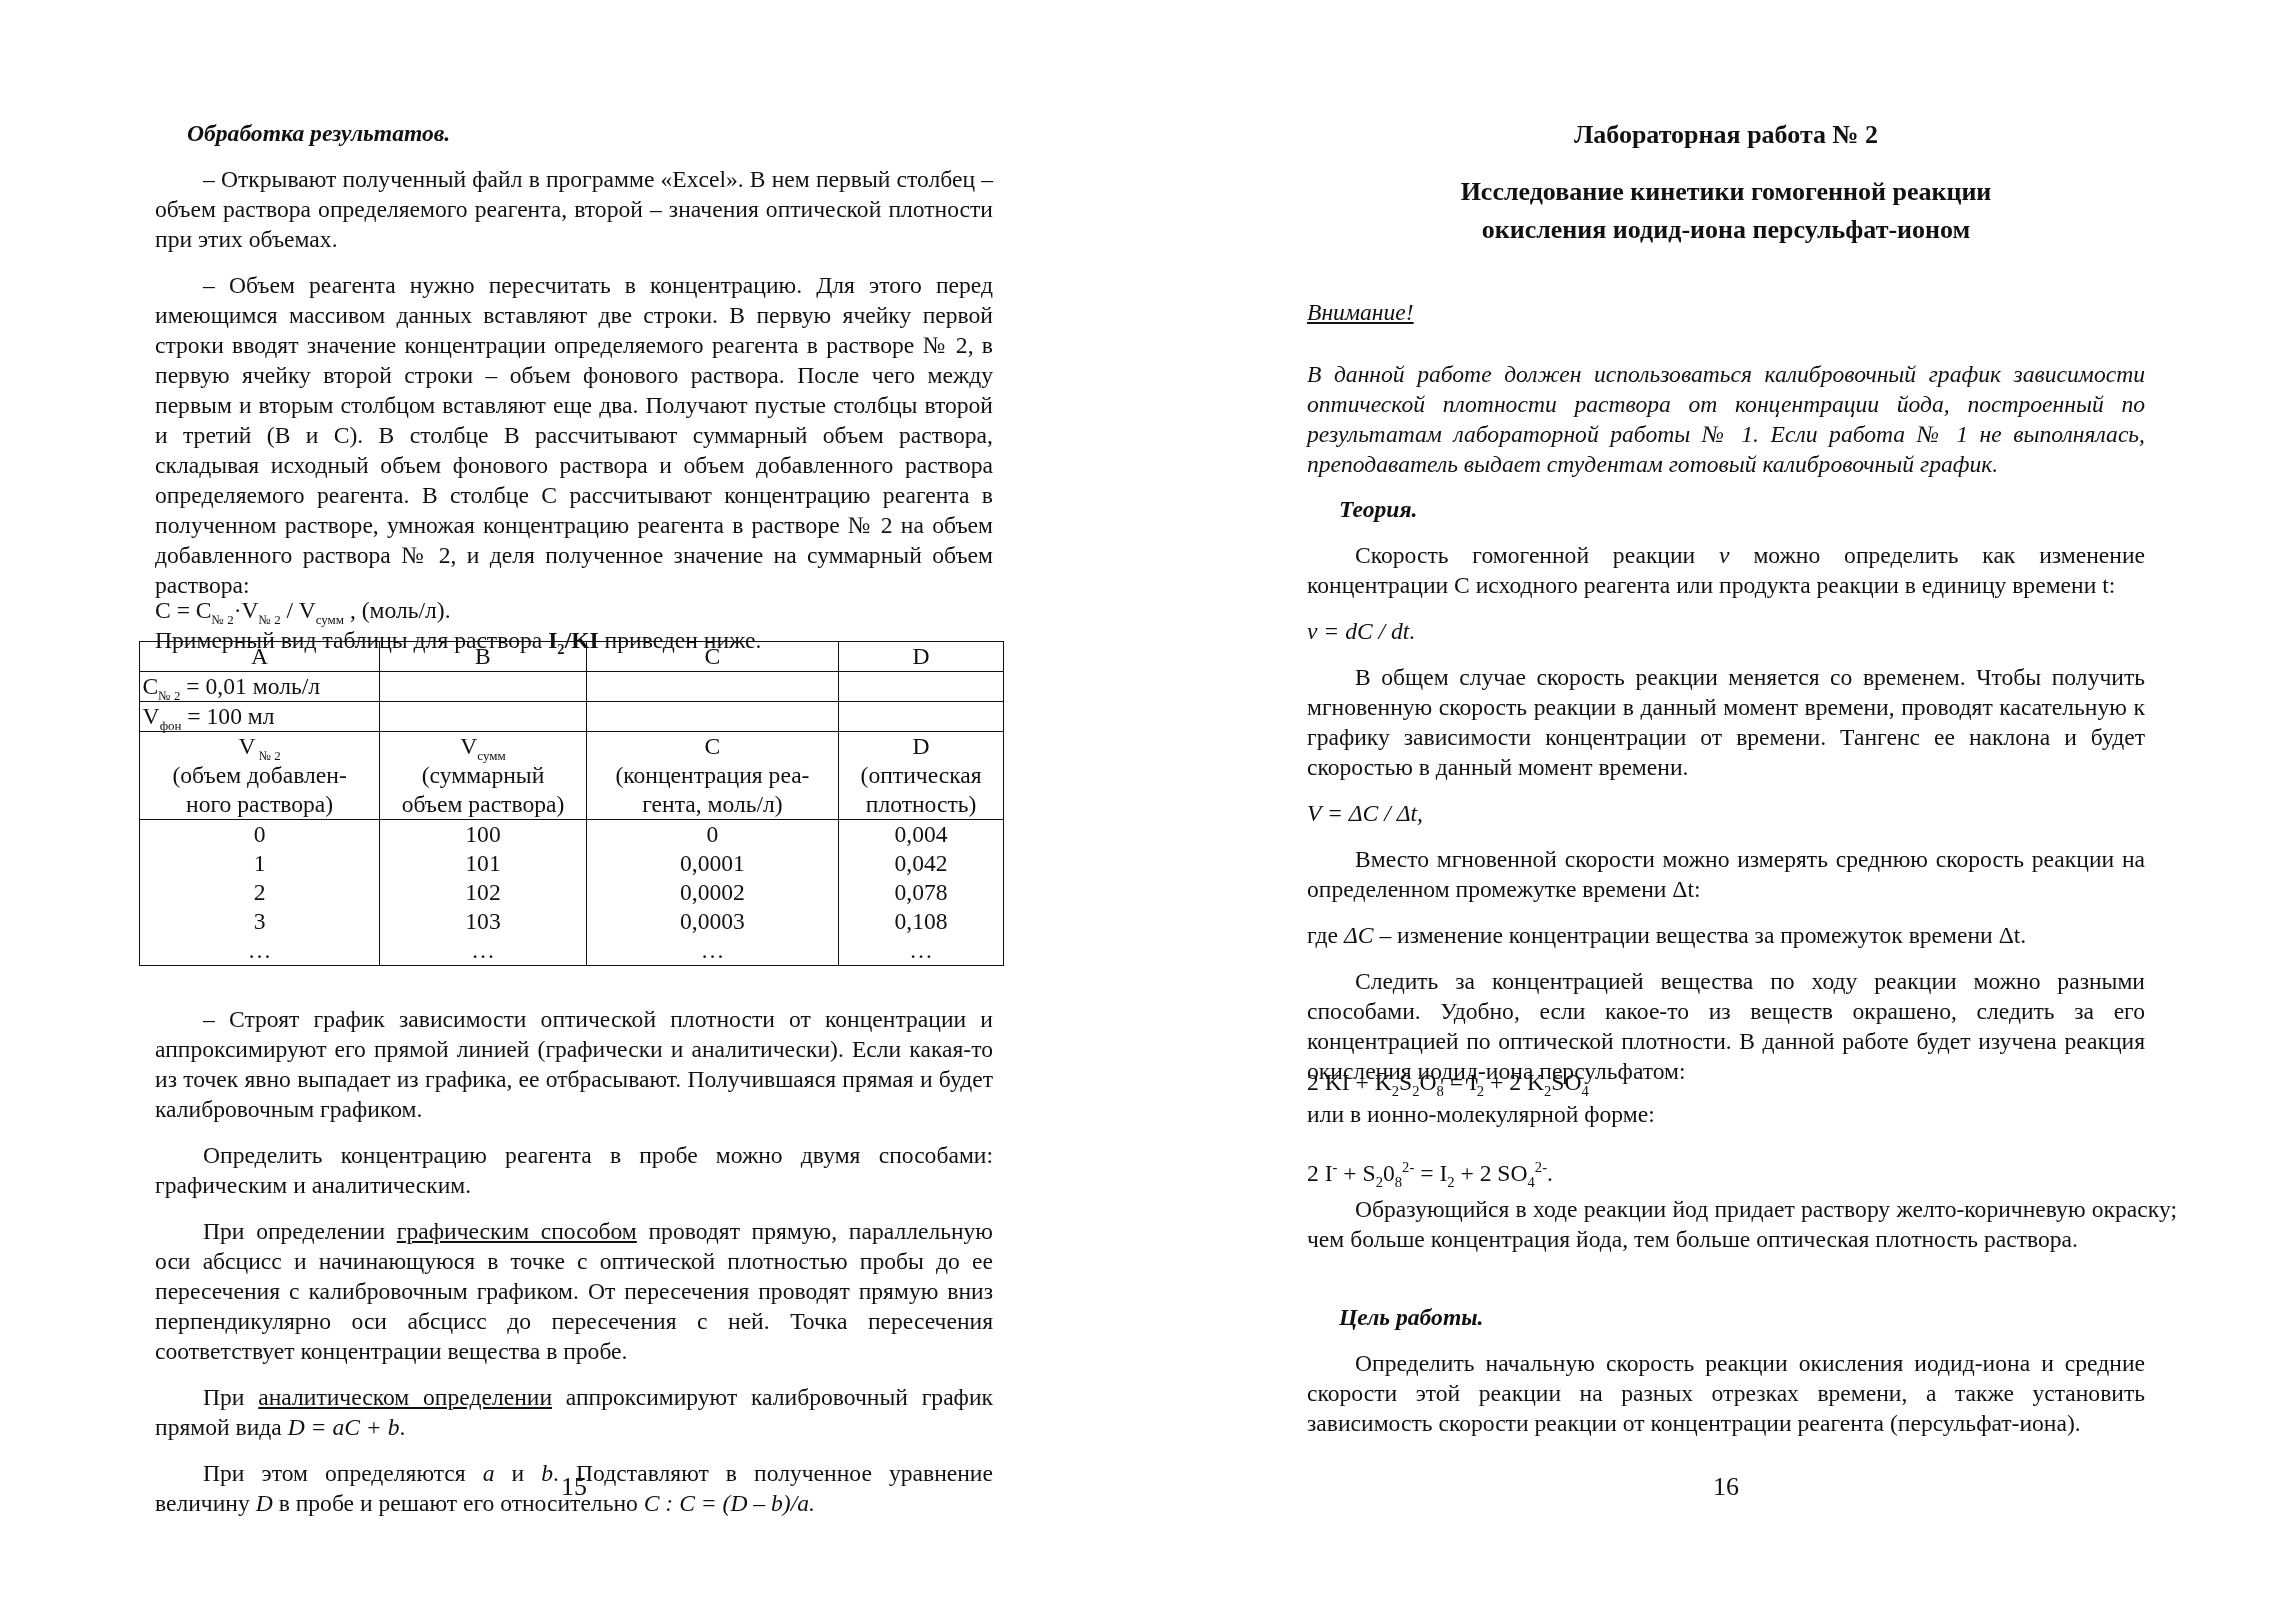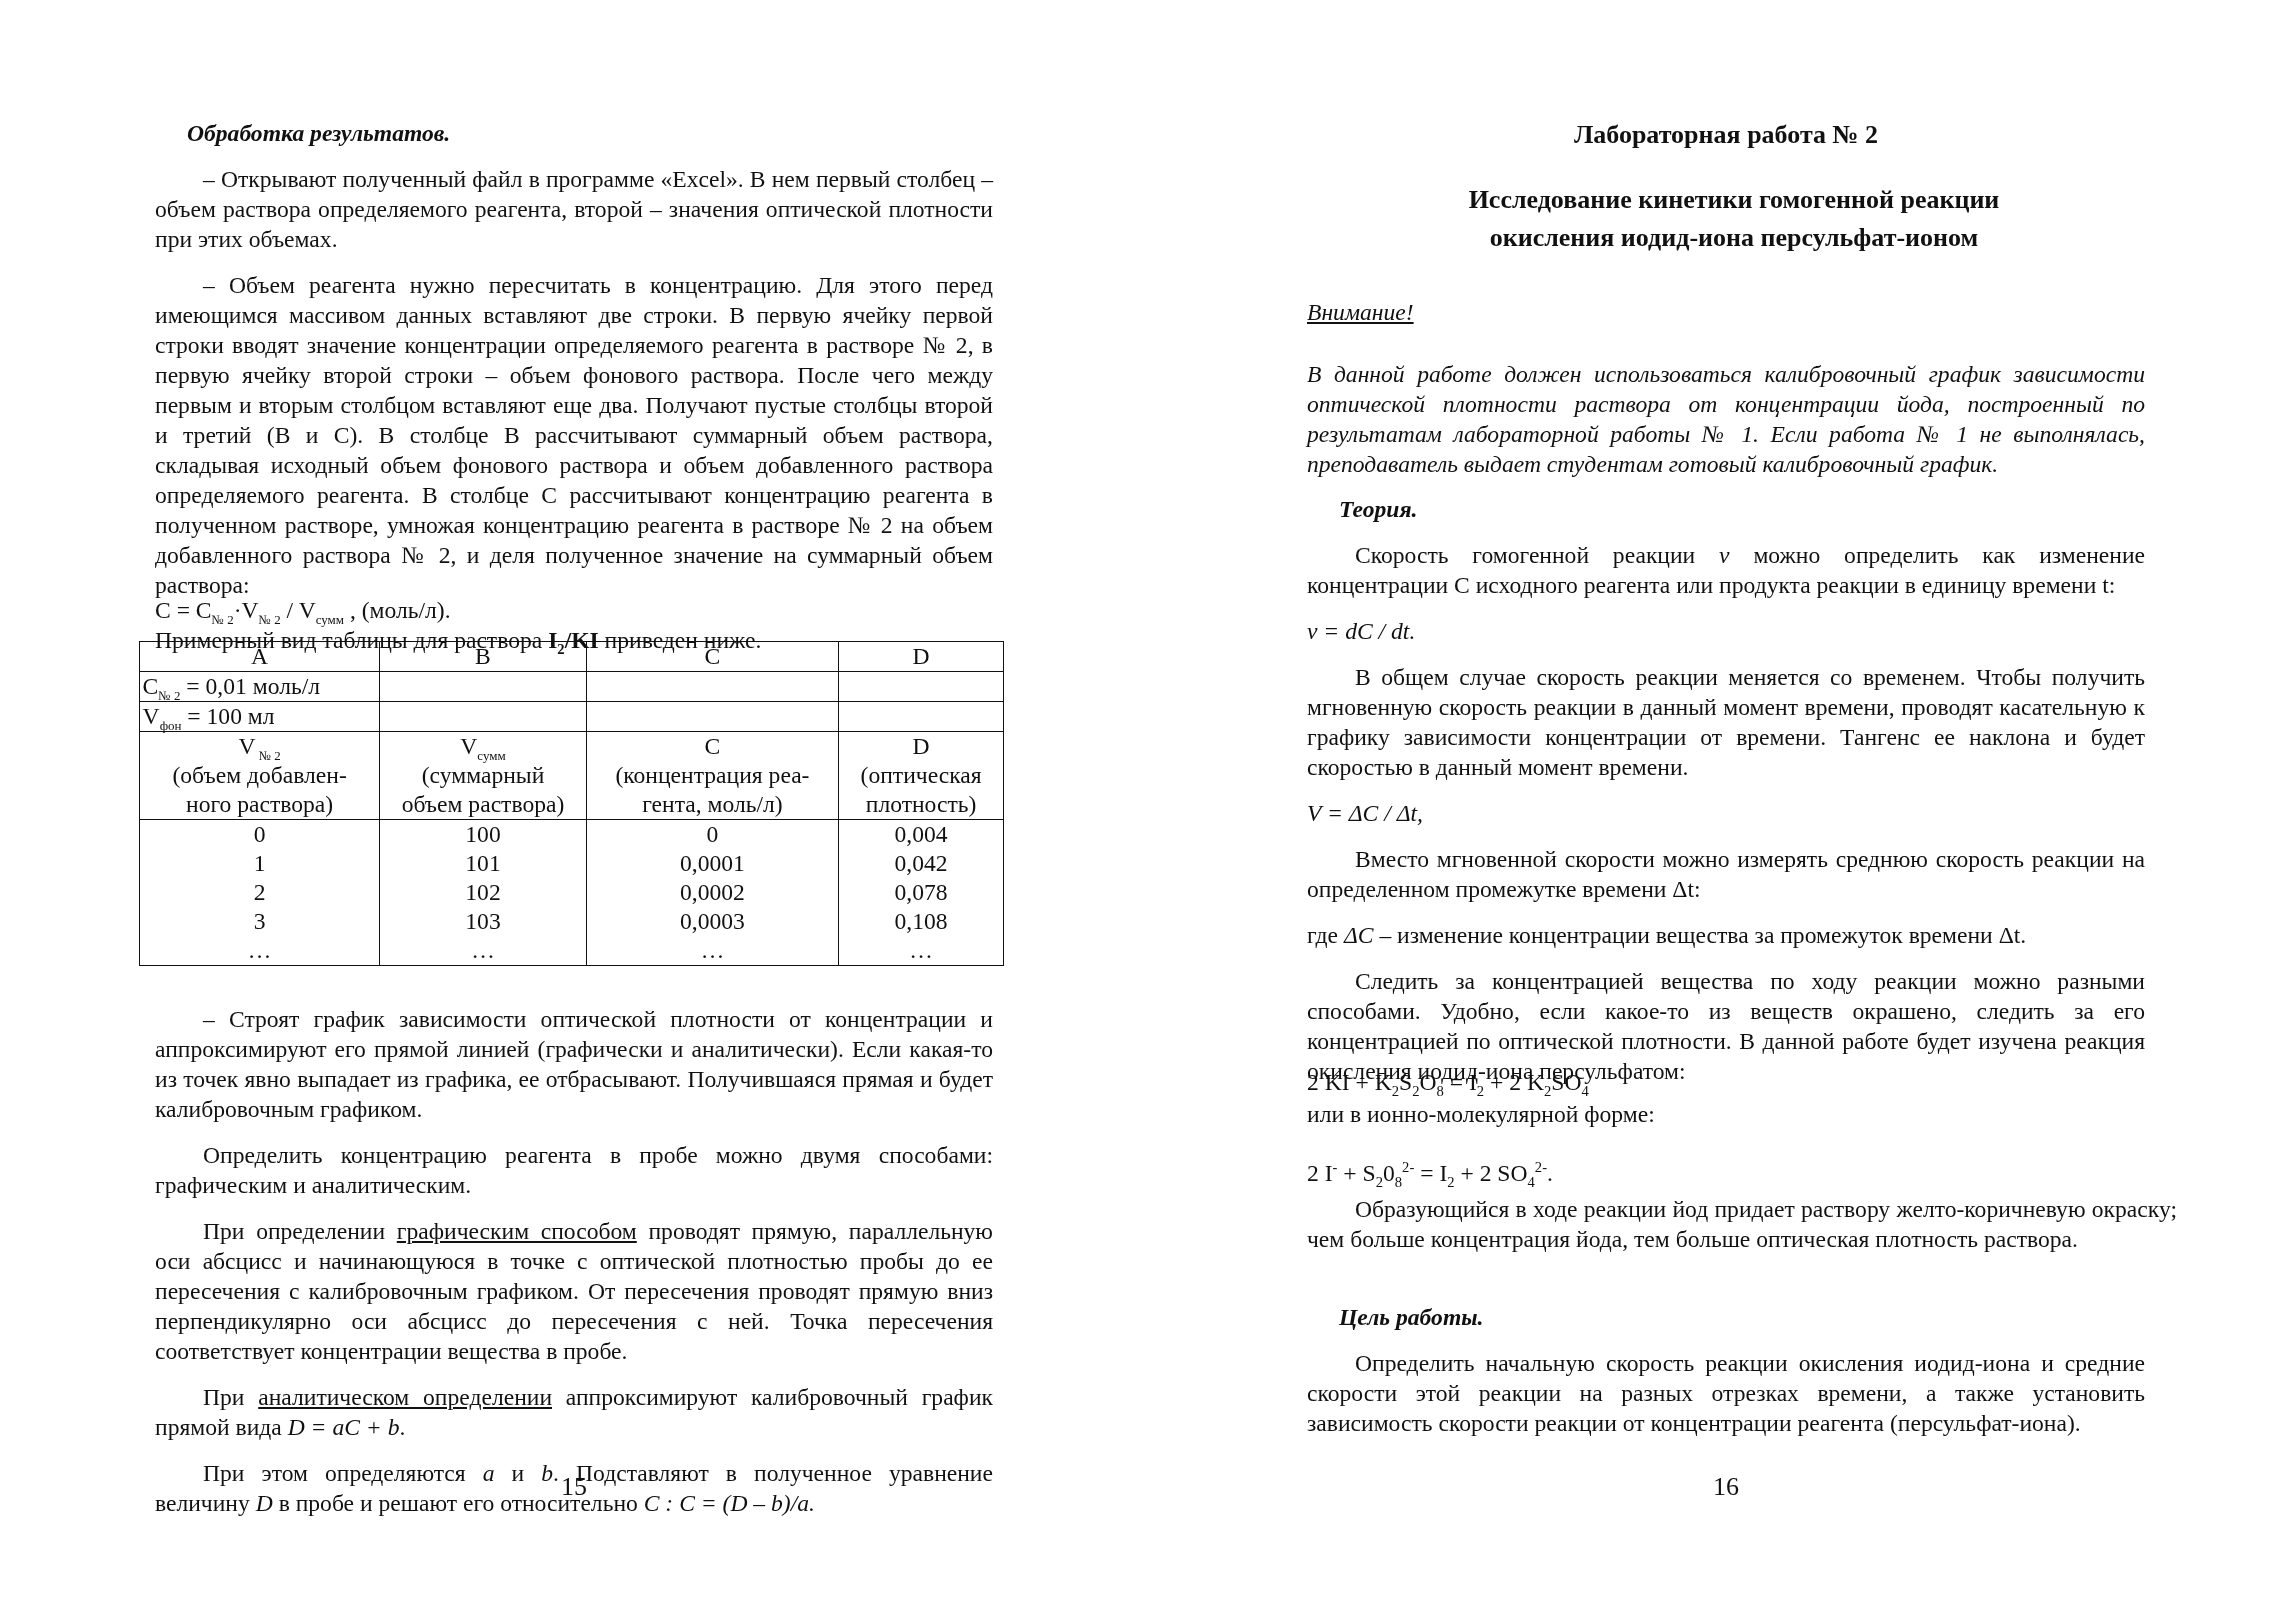--- a/index.html
+++ b/index.html
@@ -32,21 +32,21 @@
     border-collapse: collapse; font-size: 23.6px; line-height: 29px;
   }
   #result-table td { border: 1.3px solid #111; text-align: center; padding: 0 2.6px; vertical-align: top; }
   #result-table td.left { text-align: left; }
   #result-table tr.data-row td { border-top: none; border-bottom: none; }
   #result-table tr.last-row td { border-bottom: 1.3px solid #111; }
   #left-block-2 { position: absolute; top: 988px; width: 870px; }
 
   
   .title-main { font-weight: bold; font-size: 26px; text-align: center; margin: 0; position: absolute; top: 120px; width: 870px; }
-  .title-sub { font-weight: bold; font-size: 26px; line-height: 38px; text-align: center; margin: 8px; position: absolute; top: 173px; width: 870px; }
+  .title-sub { font-weight: bold; font-size: 26px; line-height: 38px; text-align: center; margin: 0; position: absolute; top: 173px; width: 870px; }
   #attention { position: absolute; top: 281px; width: 870px; }
   #theory { position: absolute; top: 494px; width: 870px; }
   #reaction1 { position: absolute; top: 1051px; width: 870px; }
   #reaction-label { position: absolute; top: 1083px; width: 870px; }
   #reaction2 { position: absolute; top: 1142px; width: 870px; }
   #reaction-desc { position: absolute; top: 1178px; width: 870px; }
   #goal { position: absolute; top: 1302px; width: 870px; }
 </style>
 </head>
 <body>

